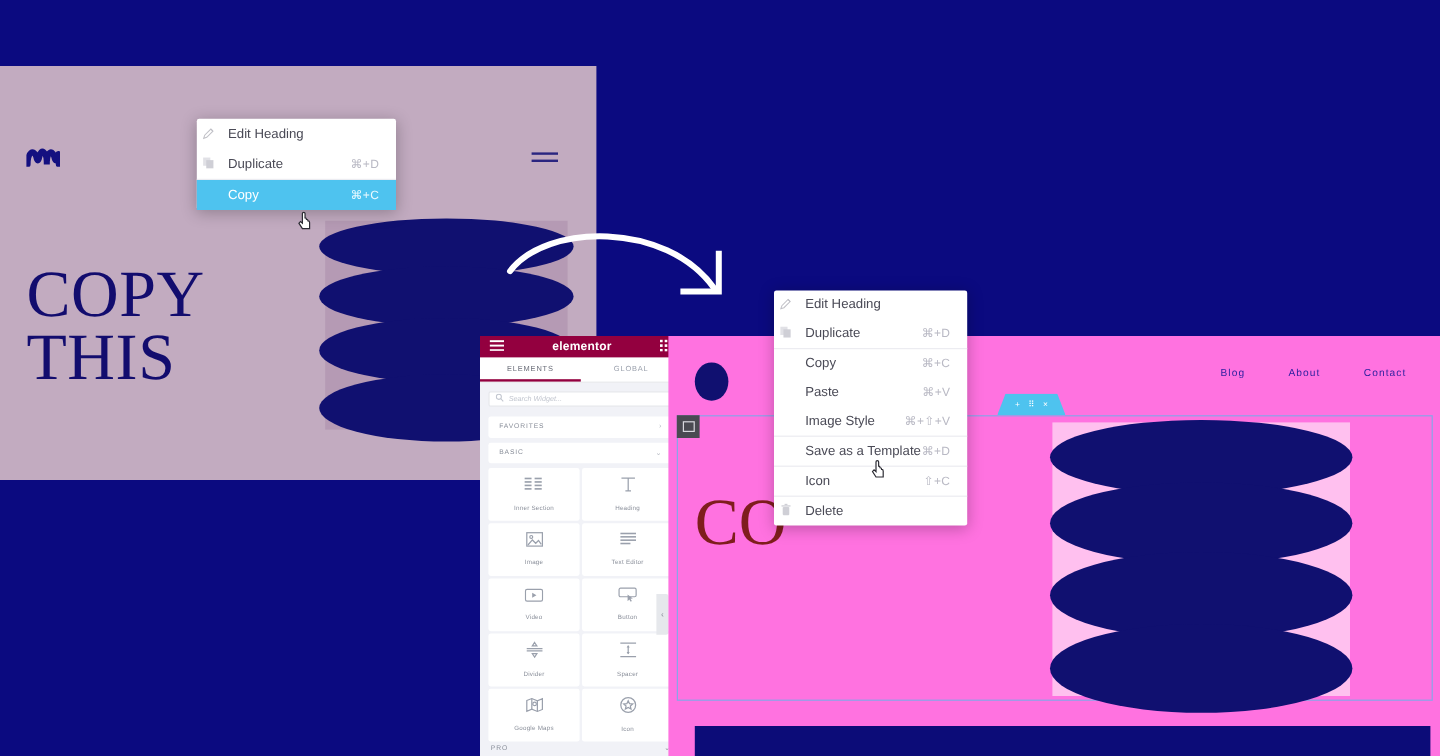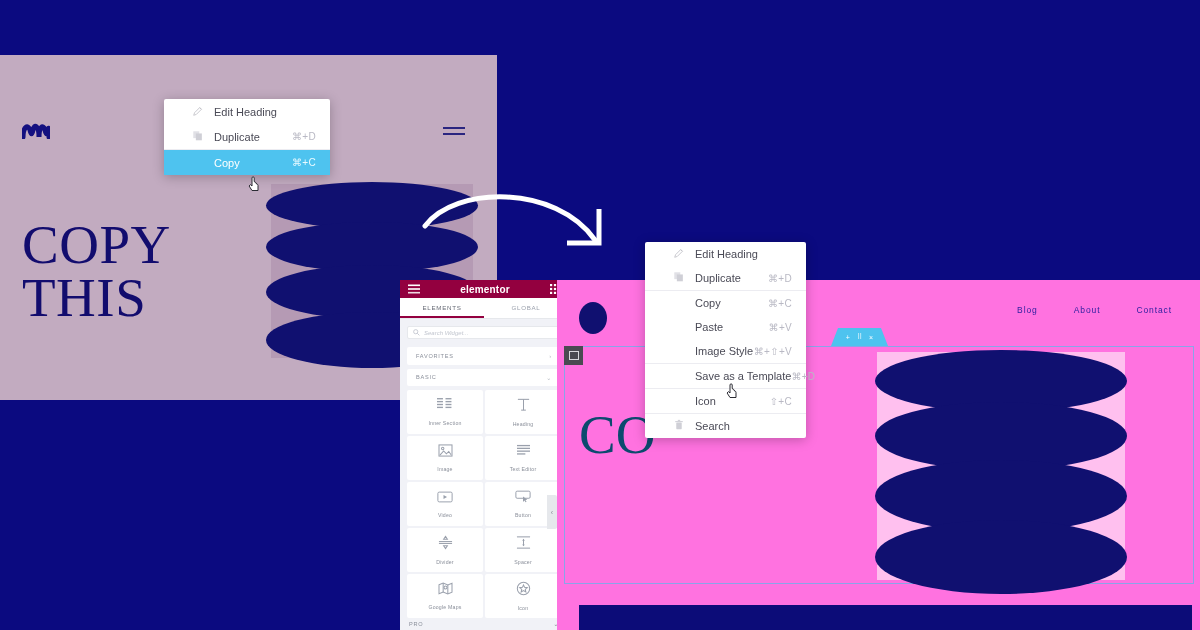--- a/index.html
+++ b/index.html
@@ -34,21 +34,21 @@
   
   .ctx{
     position:absolute;background:#fff;
     box-shadow:0 2px 12px rgba(0,0,0,.25);
     font-size:11px;color:#4a4a56;
     border-radius:2px;
   }
   .ctx .grp{border-bottom:1px solid #ececf1;}
   .ctx .grp:last-child{border-bottom:none;}
   .ctx .row{
-    display:flex;align-items:center;height:24px;padding:0 14px 0 28px;
+    display:flex;align-items:center;height:24px;padding:0 14px 0 4px;
     position:relative;white-space:nowrap;
   }
   .ctx .ico{width:16px;height:14px;flex:0 0 16px;margin-right:6px;opacity:.55;}
   .ctx .ico.empty{opacity:0;}
   .ctx .lbl{flex:1;}
   .ctx .sc{color:#b9b9c4;font-size:10px;letter-spacing:.3px;}
   .ctx .row.hl{background:#4ec3ef;color:#fff;}
   .ctx .row.hl .sc{color:#eafaff;}
   .ctx .row.hl .ico{opacity:1;filter:brightness(4);}
 
@@ -133,21 +133,21 @@
   .sec-toolbar{
     position:absolute;left:274px;top:48px;width:57px;height:18px;
     background:#4ec3ef;
     clip-path:polygon(7px 0,50px 0,57px 18px,0 18px);
     display:flex;align-items:center;justify-content:center;gap:7px;
     color:#fff;font-size:7px;
   }
   .canv-head{
     position:absolute;left:22px;top:128px;
     font-family:"Liberation Serif", serif;
-    font-size:55px;line-height:54px;color:#0c4a6e;
+    font-size:55px;line-height:54px;color:#7f1d1d;
   }
   .ellipse-box-b{
     position:absolute;left:320px;top:72px;width:248px;height:228px;
     background:#ffc0ef;
   }
   .navy-block{
     position:absolute;left:22px;top:325px;right:8px;height:50px;background:#0c0c78;
   }
 </style>
 </head>
@@ -468,21 +468,21 @@
           <span class="sc">⇧+C</span>
         </div>
       </div>
       <div class="grp">
         <div class="row">
           <span class="ico"><svg viewBox="0 0 14 14" width="12" height="12">
               <rect x="3.8" y="4" width="6.4" height="8" rx="0.8" fill="#a9a9b6"></rect>
               <rect x="2.6" y="2.4" width="8.8" height="1.3" fill="#a9a9b6"></rect>
               <rect x="5.6" y="1" width="2.8" height="1.3" fill="#a9a9b6"></rect>
             </svg></span>
-          <span class="lbl">Search</span>
+          <span class="lbl">Delete</span>
           <span class="sc"></span>
         </div>
       </div>
     </div>
 
   <div class="cursor" style="left:726px;top:383px;">
     <svg viewBox="0 0 14 18" width="14" height="18" aria-hidden="true">
       <path d="M4 2 v8 l-1.6-1.4 -1.3 1.4 L4 14.5 h6 V9.5 q0-1.4-1.3-1.4 0-1.3-1.3-1.3
                0-1.3-1.2-1.3 V2 q0-1.1-1.1-1.1 T4 2z" fill="#fff" stroke="#2b2b33" stroke-width="1"></path>
     </svg>

